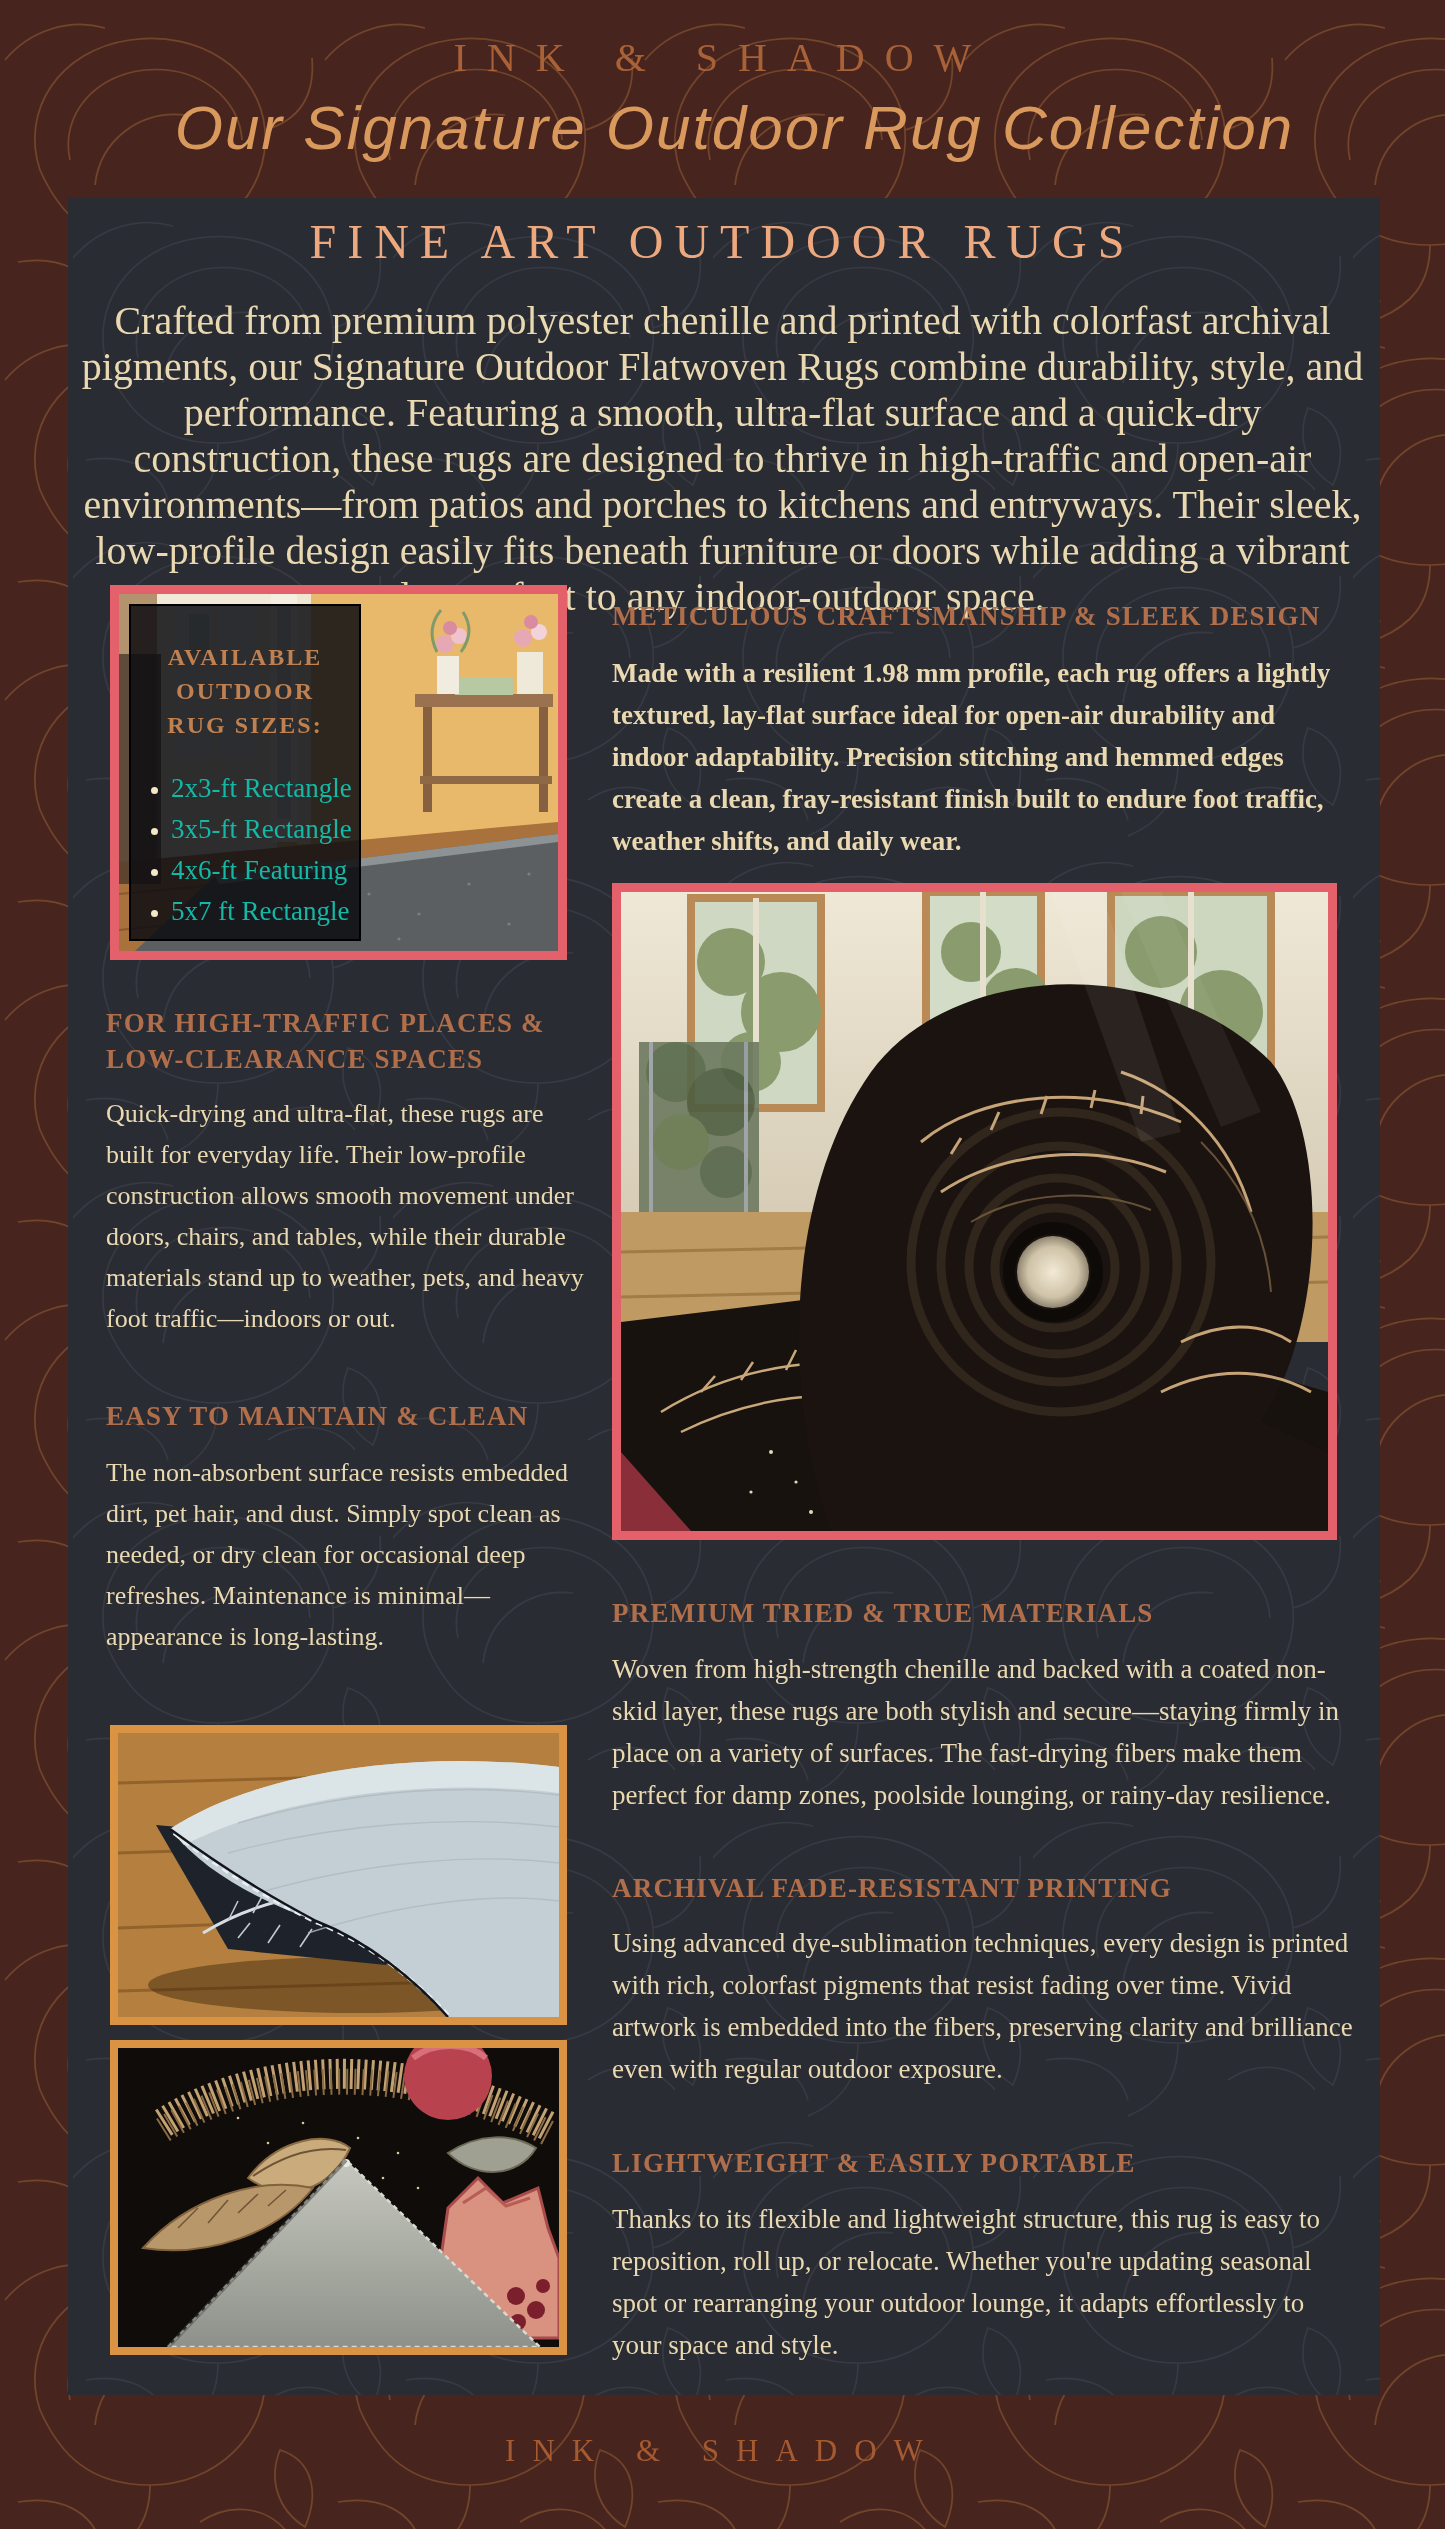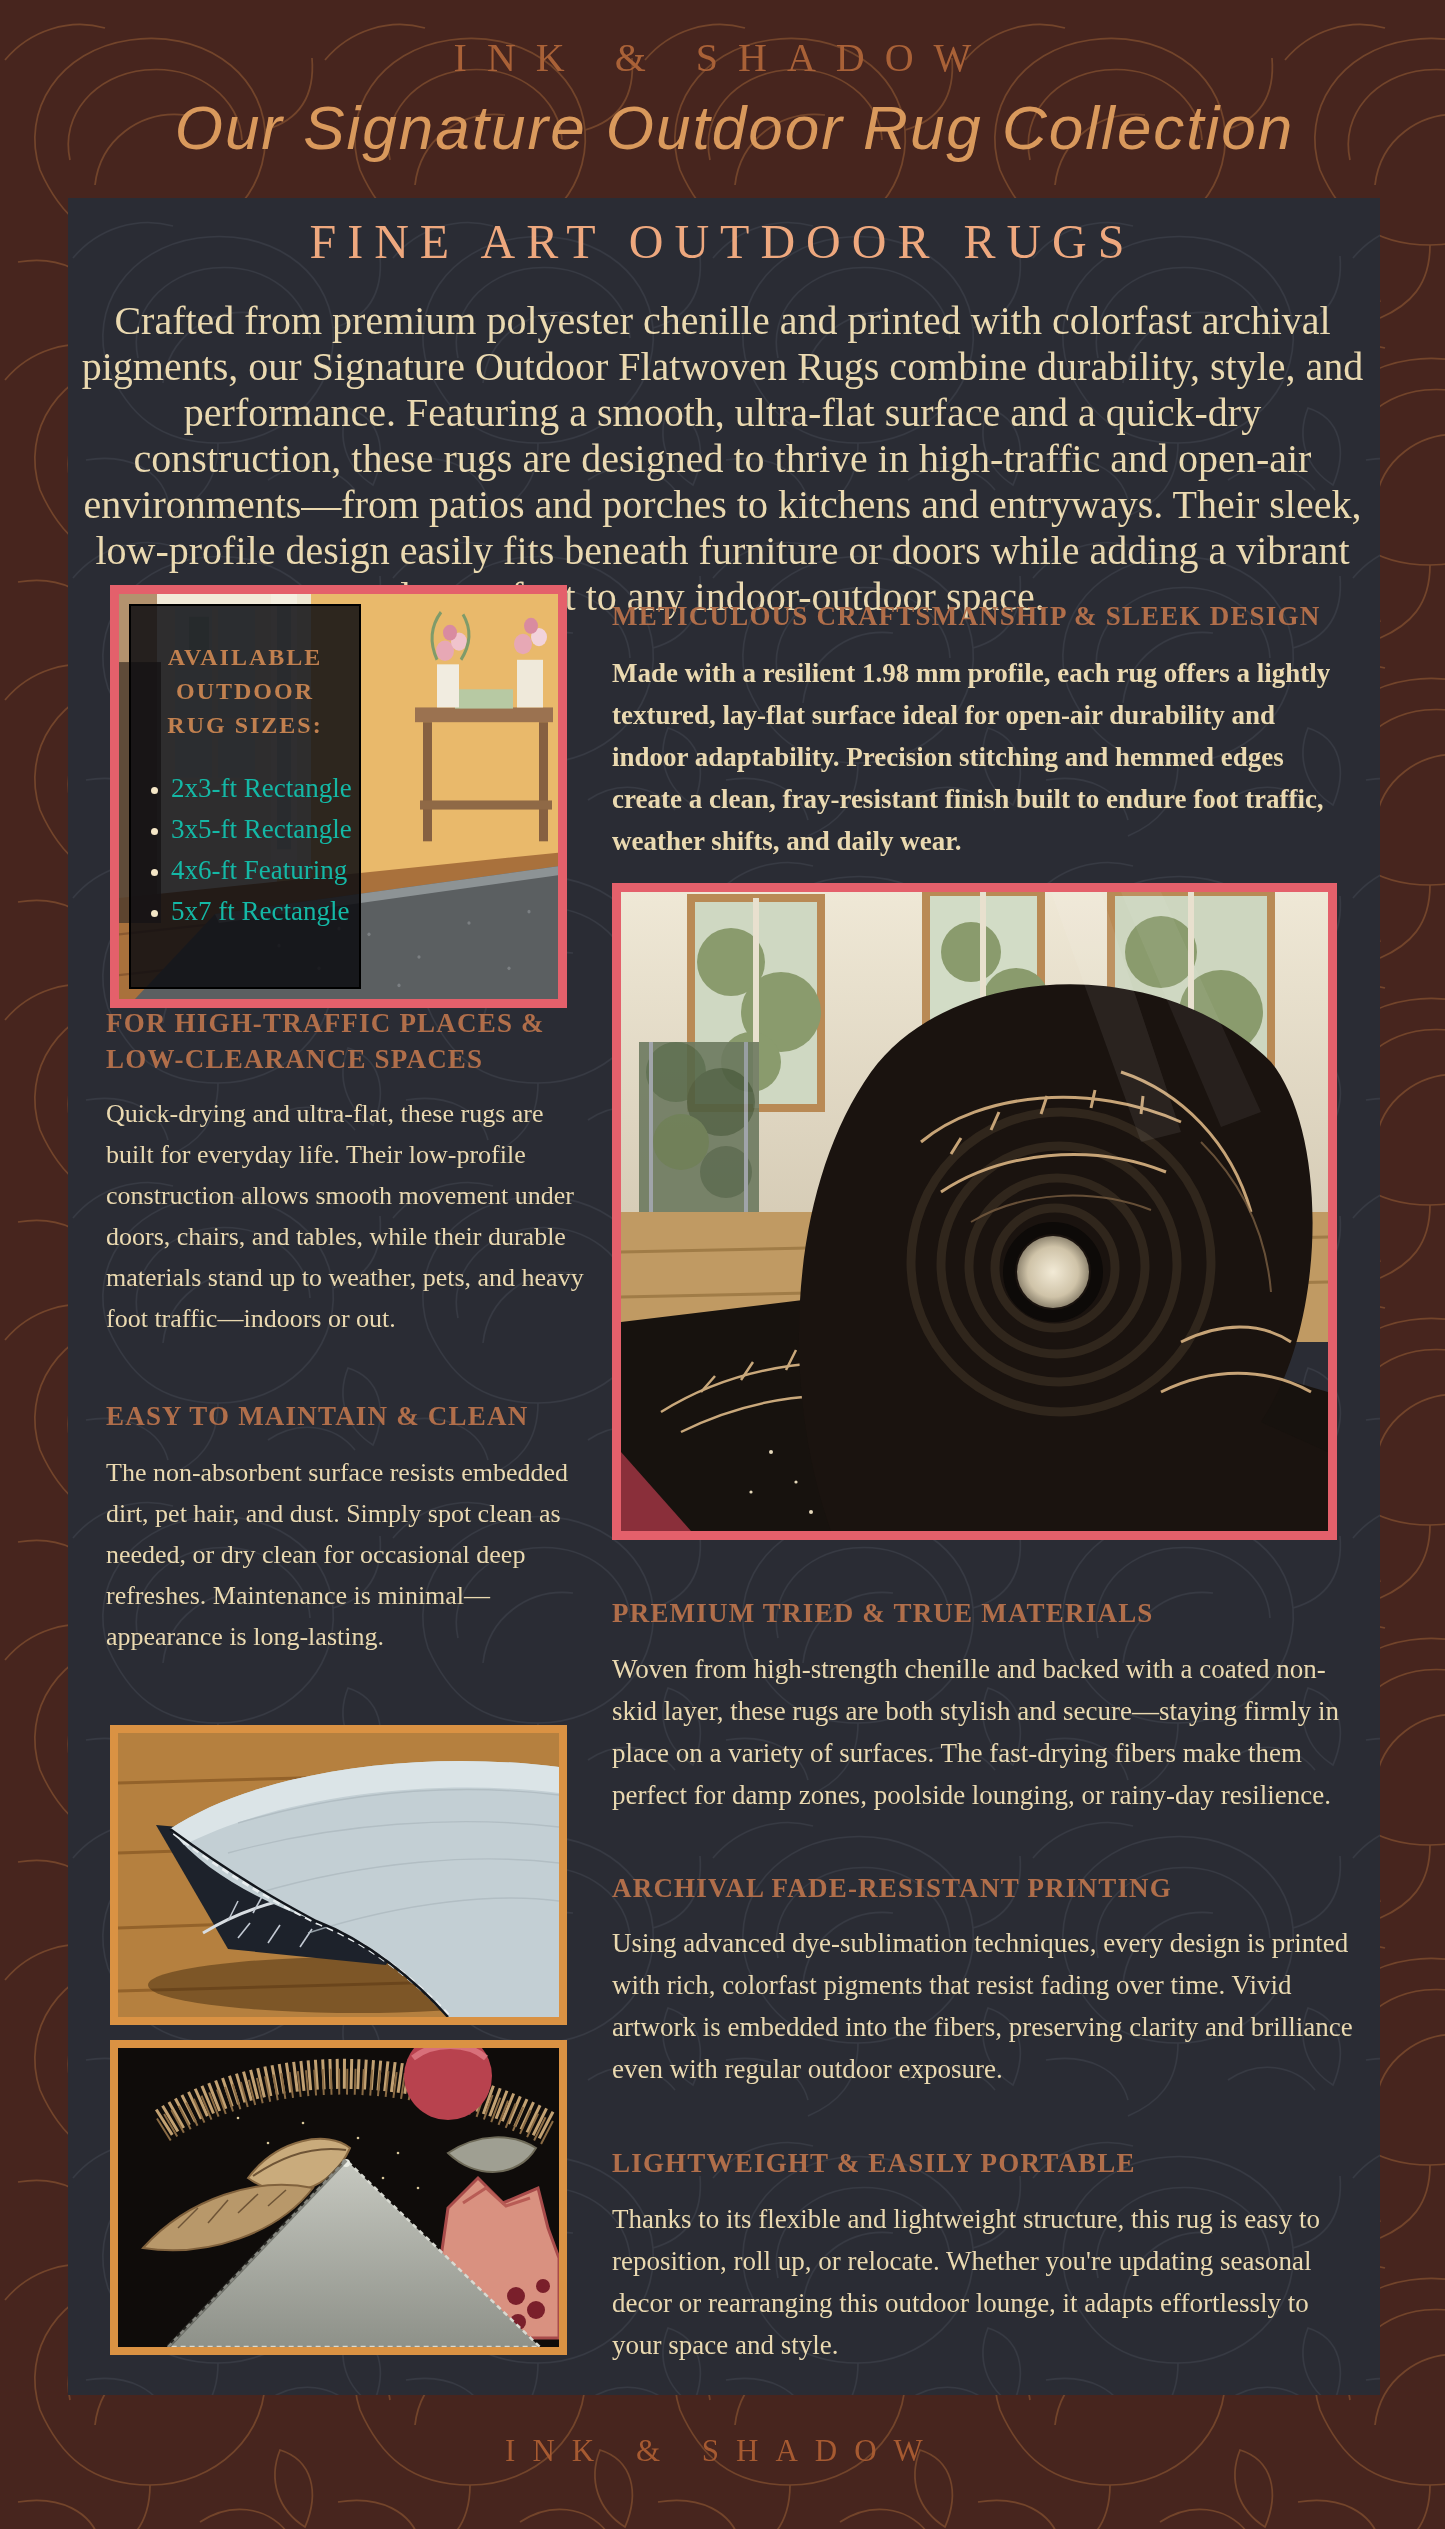--- a/index.html
+++ b/index.html
@@ -42,21 +42,21 @@
     font-size:27px;line-height:42px;
   }
   .left-col{width:482px;left:106px;}
   .left-col.sec-body{font-size:26px;line-height:41px;}
   .right-col{width:742px;left:612px;}
   
   .frame{position:absolute;z-index:3;box-sizing:border-box;overflow:hidden;}
   .frame.pink{border:9px solid var(--pink-border,#e4606b);}
   .frame.orange{border:8px solid var(--orange-border,#da9243);}
   .frame svg{display:block;width:100%;height:100%;}
-  #sizes-box{left:110px;top:585px;width:457px;height:423px;}
+  #sizes-box{left:110px;top:585px;width:457px;height:375px;}
   #rolled-photo{left:612px;top:883px;width:725px;height:657px;}
   #backing-photo{left:110px;top:1725px;width:457px;height:300px;}
   #cornerfold-photo{left:110px;top:2040px;width:457px;height:315px;}
   
   .sizes-overlay{
     position:absolute;left:12px;top:12px;bottom:12px;width:228px;
     background:rgba(12,12,16,.85);outline:2px solid #000;
     display:flex;flex-direction:column;
   }
   .sizes-heading{
@@ -380,17 +380,17 @@
     </svg>
   </div>
 
   <div class="sec-heading right-col" style="top:1595px;">PREMIUM TRIED &amp; TRUE MATERIALS</div>
   <div class="sec-body right-col" style="top:1648px;">Woven from high-strength chenille and backed with a coated non-skid layer, these rugs are both stylish and secure—staying firmly in place on a variety of surfaces. The fast-drying fibers make them perfect for damp zones, poolside lounging, or rainy-day resilience.</div>
 
   <div class="sec-heading right-col" style="top:1870px;">ARCHIVAL FADE-RESISTANT PRINTING</div>
   <div class="sec-body right-col" style="top:1922px;">Using advanced dye-sublimation techniques, every design is printed with rich, colorfast pigments that resist fading over time. Vivid artwork is embedded into the fibers, preserving clarity and brilliance even with regular outdoor exposure.</div>
 
   <div class="sec-heading right-col" style="top:2145px;">LIGHTWEIGHT &amp; EASILY PORTABLE</div>
-  <div class="sec-body right-col" style="top:2198px;">Thanks to its flexible and lightweight structure, this rug is easy to reposition, roll up, or relocate. Whether you're updating seasonal decor or rearranging this outdoor lounge, it adapts effortlessly to your space and style.</div>
+  <div class="sec-body right-col" style="top:2198px;">Thanks to its flexible and lightweight structure, this rug is easy to reposition, roll up, or relocate. Whether you're updating seasonal spot or rearranging your outdoor lounge, it adapts effortlessly to your space and style.</div>
 
   <div class="footer-brand">INK &amp; SHADOW</div>
 
 </div>
 
 </body></html>

